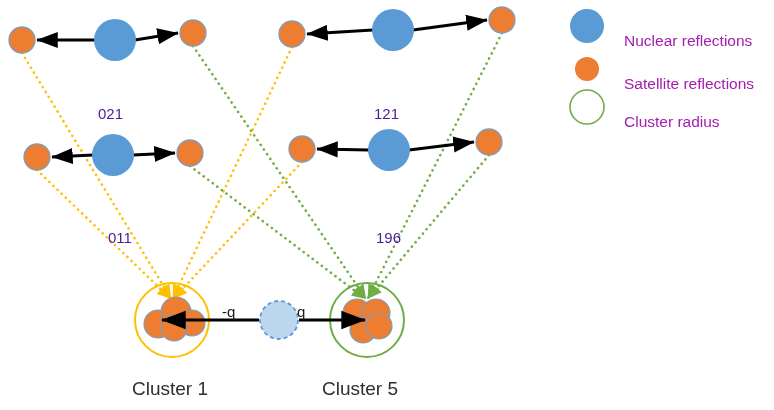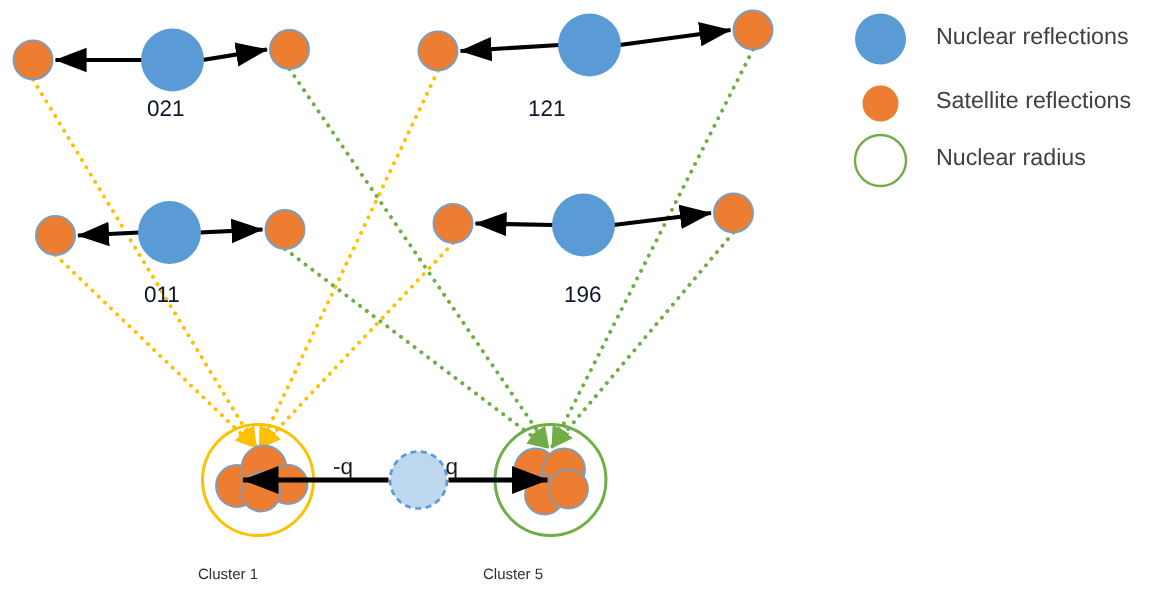--- a/index.html
+++ b/index.html
@@ -2,25 +2,25 @@
 <html><head>
 <meta charset="utf-8">
 <style>
   html,body{margin:0;padding:0;background:#ffffff;}
   body{width:774px;height:410px;position:relative;overflow:hidden;
        font-family:"Liberation Sans", sans-serif;}
   #stage{position:absolute;inset:0;width:774px;height:410px;}
   svg.layer{position:absolute;left:0;top:0;width:774px;height:410px;}
   .lbl{position:absolute;white-space:nowrap;color:#3b3b3b;font-size:14.5px;
        font-family:"Liberation Sans", sans-serif;}
-  .lbl.hkl{font-size:15px;color:#0f172a;}
-  .lbl.cl{font-size:10px;color:#2f2f2f;}
+  .lbl.hkl{font-size:15px;color:#4c1d95;margin-top:41px;}
+  .lbl.cl{font-size:19px;color:#2f2f2f;}
   .lbl.q{font-size:15px;color:#1a1a1a;}
-  .legend-text{position:absolute;white-space:nowrap;color:#404040;
-       font-size:15.5px;font-family:"Liberation Sans", sans-serif;}
+  .legend-text{position:absolute;white-space:nowrap;color:#a21caf;
+       font-size:15.5px;font-family:"Liberation Sans", sans-serif;margin-top:16px;}
 </style>
 </head>
 <body>
 
 <div id="stage">
 
   <svg class="layer">
     <defs>
       <marker id="arrowY" markerWidth="7" markerHeight="7" refX="5.2" refY="3" orient="auto" markerUnits="strokeWidth">
         <path d="M0,0.6 L5.4,3 L0,5.4 z" fill="#FFC000"></path>
@@ -99,21 +99,21 @@
         <circle cx="587" cy="107" r="17" fill="none" stroke="#70AD47" stroke-width="1.6"></circle>
       </g>
   </svg>
 
   <div id="text-layer">
       <div class="lbl q" style="left: 222px; top: 303px;">-q</div>
       <div class="lbl q" style="left: 297px; top: 303px;">q</div>
       <div class="lbl cl" style="left: 132px; top: 378px;">Cluster 1</div>
       <div class="lbl cl" style="left: 322px; top: 378px;">Cluster 5</div>
       <div class="lbl hkl" style="left: 98px; top: 64px;">021</div>
-      <div class="lbl hkl" style="left: 352px; top: 64px;">121</div>
-      <div class="lbl hkl" style="left: 96px; top: 188px;">011</div>
+      <div class="lbl hkl" style="left: 374px; top: 64px;">121</div>
+      <div class="lbl hkl" style="left: 108px; top: 188px;">011</div>
       <div class="lbl hkl" style="left: 376px; top: 188px;">196</div>
       <div class="legend-text" style="left: 624px; top: 16px;">Nuclear reflections</div>
       <div class="legend-text" style="left: 624px; top: 59px; text-align: center;">Satellite reflections</div>
-      <div class="legend-text" style="left: 624px; top: 97px;">Nuclear radius</div>
+      <div class="legend-text" style="left: 624px; top: 97px;">Cluster radius</div>
     </div>
 
 </div>
 
 </body></html>

